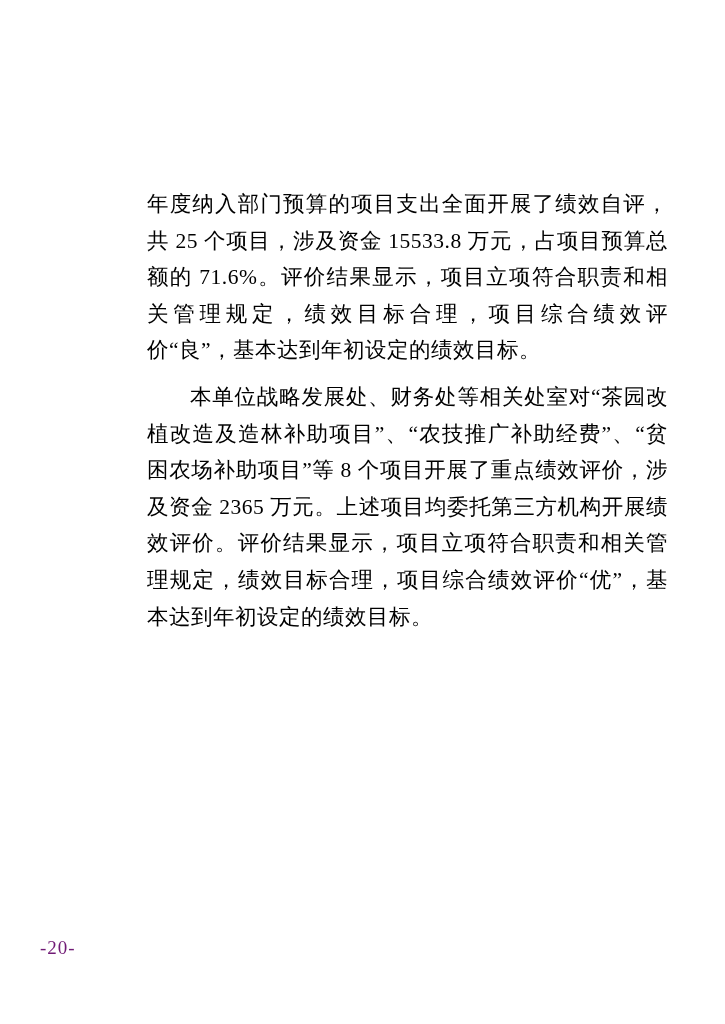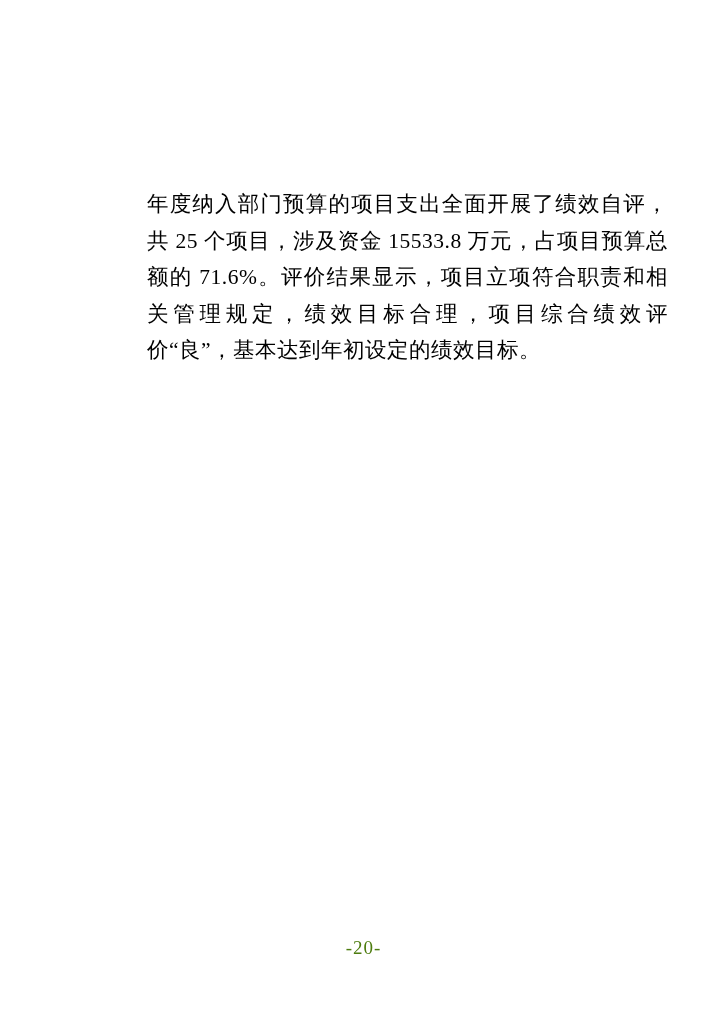--- a/index.html
+++ b/index.html
@@ -31,27 +31,27 @@
     color: #000000;
   }
   .para.indent {
     text-indent: 2em;
   }
   .page-number {
     position: absolute;
     top: 897px;
     left: 0;
     width: 647px;
-    text-align: center;
     font-size: 19px;
-    color: #4d7c0f;
+    color: #701a75;
     letter-spacing: 1px;
   }
 </style>
 </head>
 <body>
 
 <div class="page">
   <div class="content">
     <p class="para">年度纳入部门预算的项目支出全面开展了绩效自评，共 25 个项目，涉及资金 15533.8 万元，占项目预算总额的 71.6%。评价结果显示，项目立项符合职责和相关管理规定，绩效目标合理，项目综合绩效评价“良”，基本达到年初设定的绩效目标。</p>
+    <p class="para indent">本单位战略发展处、财务处等相关处室对“茶园改植改造及造林补助项目”、“农技推广补助经费”、“贫困农场补助项目”等 8 个项目开展了重点绩效评价，涉及资金 2365 万元。上述项目均委托第三方机构开展绩效评价。评价结果显示，项目立项符合职责和相关管理规定，绩效目标合理，项目综合绩效评价“优”，基本达到年初设定的绩效目标。</p>
   </div>
   <div class="page-number">-20-</div>
 </div>
 
 </body></html>

